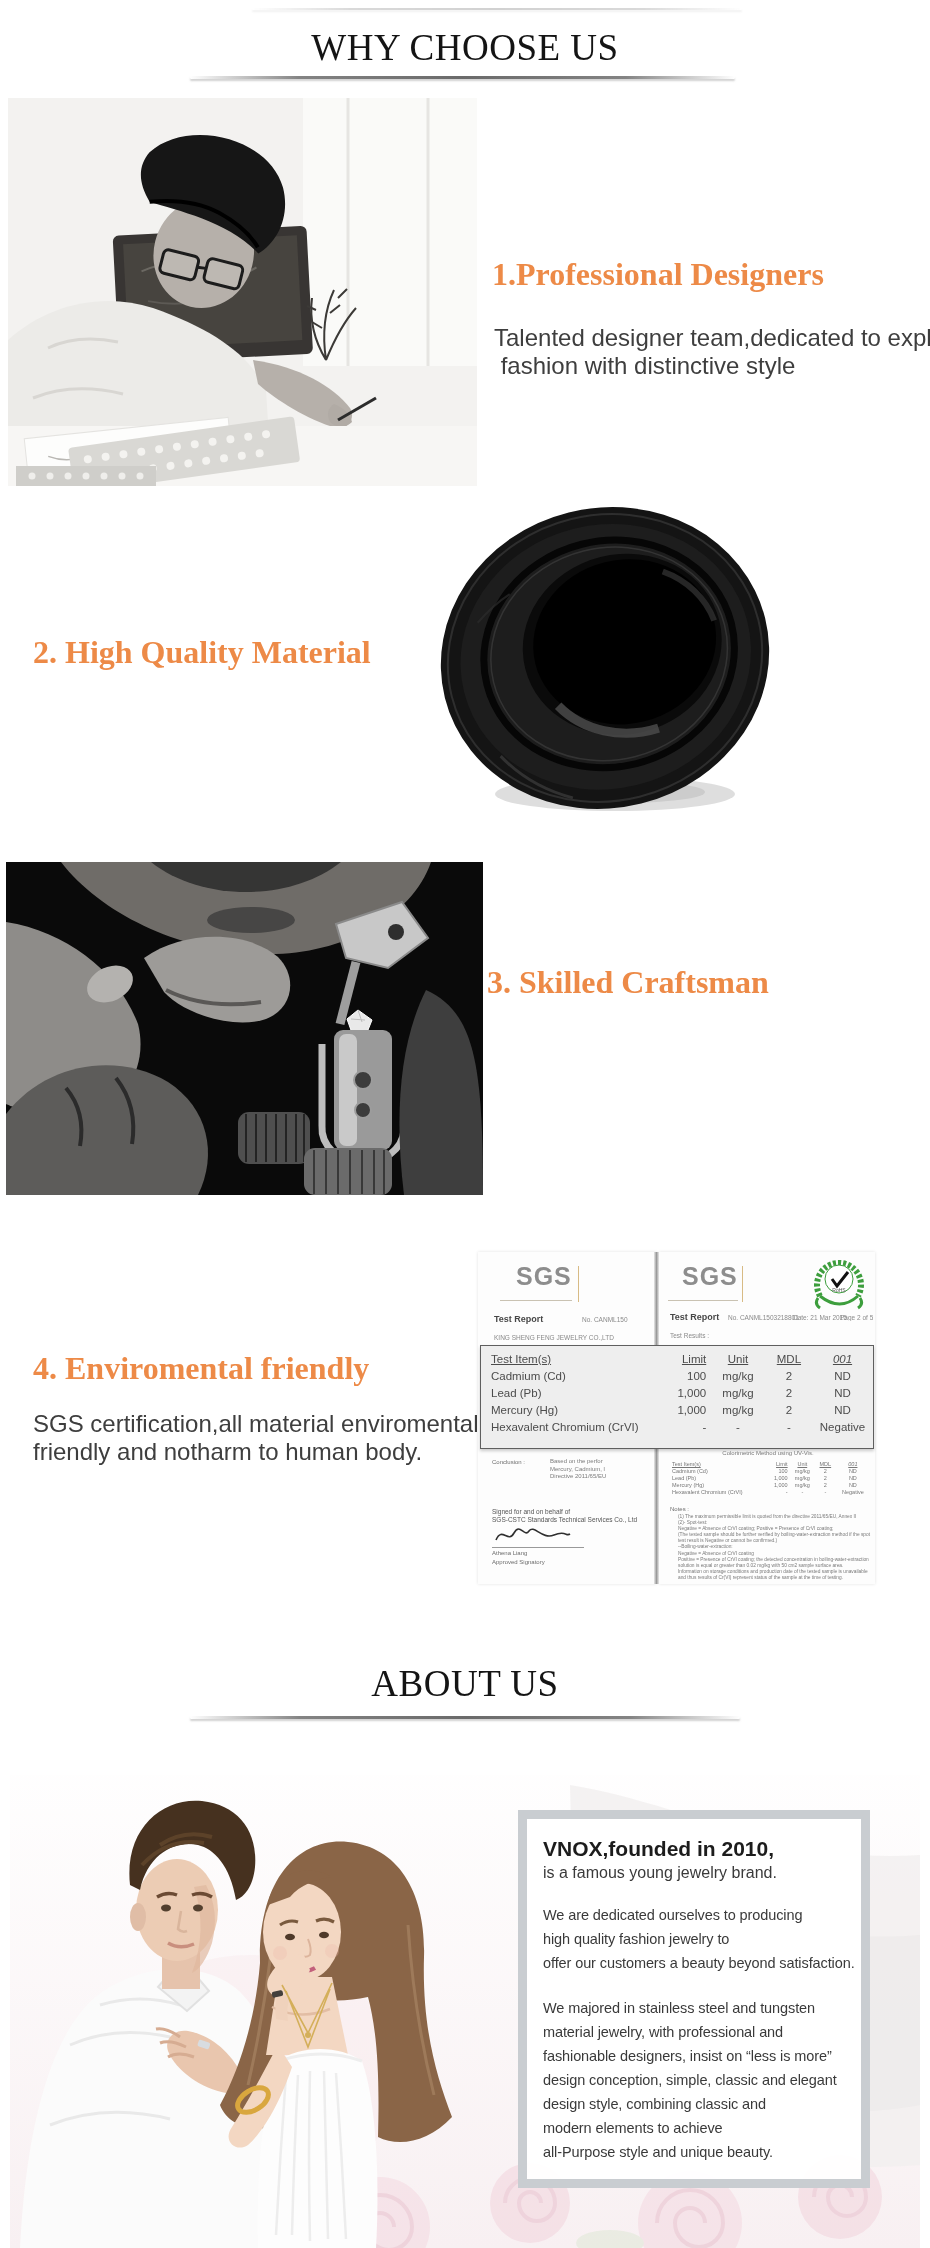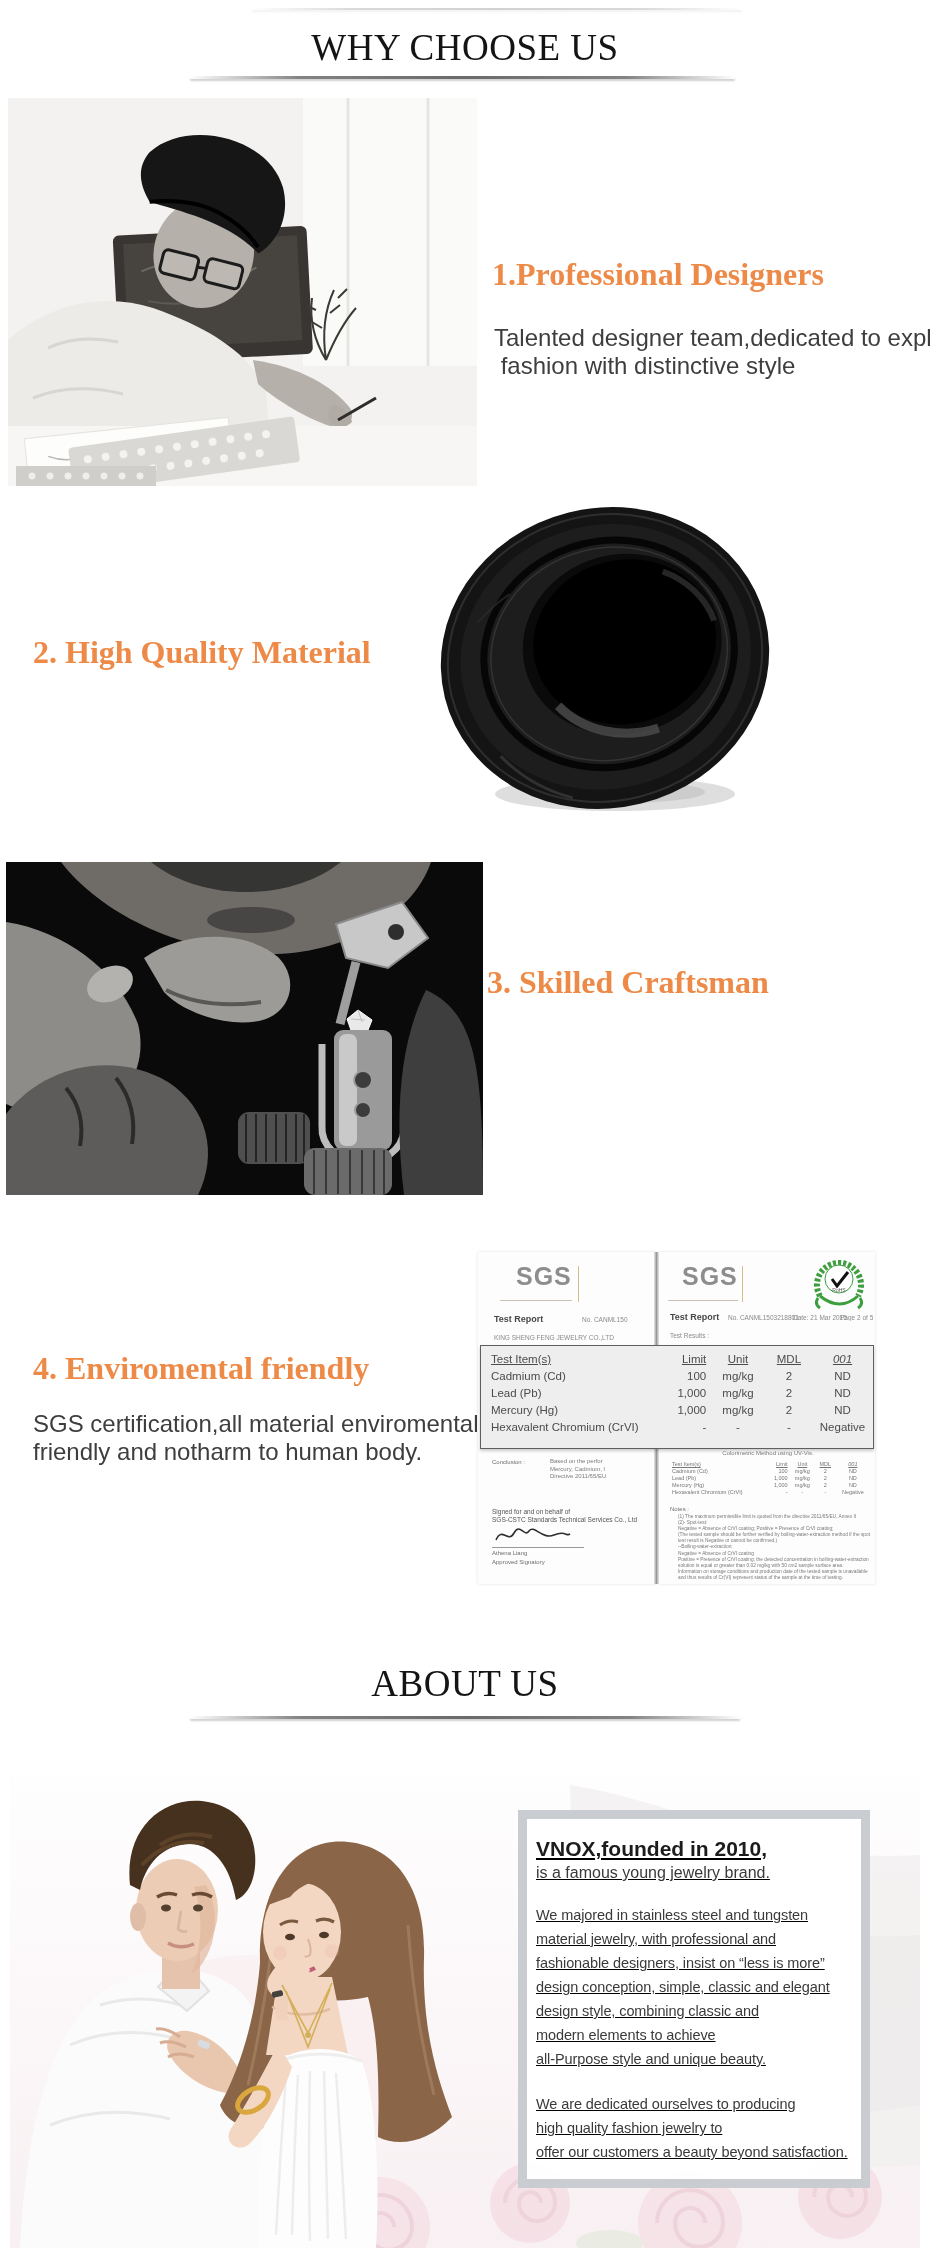--- a/index.html
+++ b/index.html
@@ -53,21 +53,21 @@
   table.mt .c-unit,table.mt .c-mdl,table.mt .c-001{text-align:center;}
   table.mt tr.hd td{text-decoration:underline;}
   .t-tiny{position:absolute;font-size:6px;color:#6d6d6d;white-space:pre;line-height:7.5px;}
   .notes{position:absolute;left:200px;top:292px;width:194px;height:68px;overflow:hidden;
     font-size:4.8px;line-height:6.1px;color:#7a7a7a;white-space:pre-line;}
   .sig-line{position:absolute;left:14px;top:325px;width:92px;height:1px;background:#999;}
 
   
   .about-box{left:518px;top:1810px;width:352px;height:378px;box-sizing:border-box;
     border:9px solid #c9cdd1;background:rgba(255,255,255,.96);
-    padding:18px 4px 12px 9px;text-decoration:underline;}
+    padding:18px 4px 12px 16px;}
   .box-title{font-size:21px;font-weight:bold;color:#1c1c1c;white-space:pre;}
   .box-sub{font-size:16px;color:#3a3a3a;margin-top:3px;white-space:pre;}
   .box-para{font-size:14.5px;letter-spacing:-.1px;line-height:24px;color:#3a3a3a;margin-top:21px;white-space:pre;}
 </style>
 </head>
 <body>
 
 <div class="screen">
 
   <div class="abs divider faint" style="left:252px;top:8px;width:490px;"></div>
@@ -456,26 +456,26 @@
 
       <path d="M268,300 C252,330 236,360 222,382 C212,396 226,408 238,400 C256,384 272,352 282,322 Z" fill="#f3d7c2"></path>
       <ellipse cx="243" cy="355" rx="17" ry="10" fill="none" stroke="#d9a73e" stroke-width="5" transform="rotate(-32 243 355)"></ellipse>
 
       <rect x="0" y="0" width="910" height="30" fill="#ffffff" opacity=".8"></rect>
     </svg>
 
     <div class="abs about-box" style="left:508px;top:65px;">
       <div class="box-title">VNOX,founded in 2010,</div>
       <div class="box-sub">is a famous young jewelry brand.</div>
+      <div class="box-para">We are dedicated ourselves to producing
+high quality fashion jewelry to
+offer our customers a beauty beyond satisfaction.</div>
       <div class="box-para">We majored in stainless steel and tungsten
 material jewelry, with professional and
 fashionable designers, insist on “less is more”
 design conception, simple, classic and elegant
 design style, combining classic and
 modern elements to achieve
 all-Purpose style and unique beauty.</div>
-      <div class="box-para">We are dedicated ourselves to producing
-high quality fashion jewelry to
-offer our customers a beauty beyond satisfaction.</div>
     </div>
   </div>
 
 </div>
 
 </body></html>

